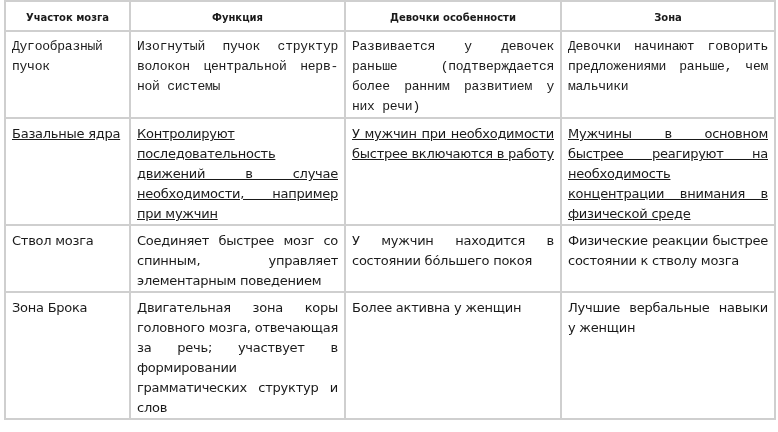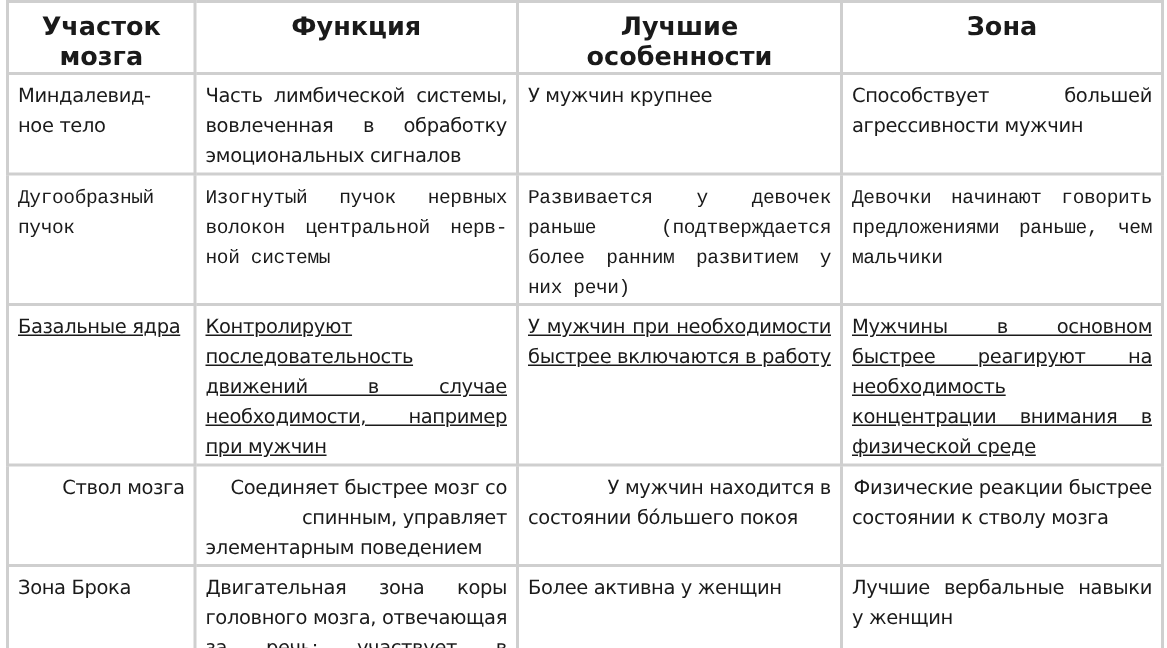--- a/index.html
+++ b/index.html
@@ -14,60 +14,54 @@
   .tbl td, .tbl th {
     border: 2px solid #cfcfcf;
     vertical-align: top;
     padding: 5px 6px 0 6px;
     font-size: 13px;
     line-height: 20px;
     letter-spacing: -0.25px;
   }
   .tbl th {
     font-weight: bold;
-    font-size: 17px;
+    font-size: 10px;
     text-align: center;
     height: 22px;
     padding-top: 6px;
     letter-spacing: 0;
   }
   .tbl td.just { text-align: justify; text-align-last: left; }
   .tbl tr.r1 td { height: 58px; }
   .tbl tr.r2 td { height: 77px; font-family: Liberation Mono, monospace; }
   .tbl tr.r3 td { height: 78px; text-decoration: underline; }
-  .tbl tr.r4 td { height: 58px; text-align: right; }
+  .tbl tr.r4 td { height: 58px; }
   .tbl tr.r5 td { height: 96px; }
   .tbl tr:first-child th { border-top: 2px solid #cfcfcf; }
 </style>
 </head>
 <body>
 
 <table class="tbl">
   <colgroup>
     <col style="width:125px">
     <col style="width:215px">
     <col style="width:216px">
     <col style="width:214px">
   </colgroup>
   <tbody>
       <tr>
     <th>Участок мозга</th>
     <th>Функция</th>
-    <th>Лучшие особенности</th>
+    <th>Девочки особенности</th>
     <th>Зона</th>
-  </tr>
-  <tr class="r1">
-    <td>Миндалевид-ное тело</td>
-    <td class="just">Часть лимбической системы, вовлеченная в обработку эмоциональных сигналов</td>
-    <td class="just">У мужчин крупнее</td>
-    <td class="just">Способствует большей агрессивности мужчин</td>
   </tr>
   <tr class="r2">
     <td>Дугообразный пучок</td>
-    <td class="just">Изогнутый пучок нервных волокон центральной нерв-ной системы</td>
+    <td class="just">Изогнутый пучок структур волокон центральной нерв-ной системы</td>
     <td class="just">Развивается у девочек раньше (подтверждается более ранним развитием у них речи)</td>
     <td class="just">Девочки начинают говорить предложениями раньше, чем мальчики</td>
   </tr>
   <tr class="r3">
     <td>Базальные ядра</td>
     <td class="just">Контролируют последовательность движений в случае необходимости, например при мужчин</td>
     <td class="just">У мужчин при необходимости быстрее включаются в работу</td>
     <td class="just">Мужчины в основном быстрее реагируют на необходимость концентрации внимания в физической среде</td>
   </tr>
   <tr class="r4">

